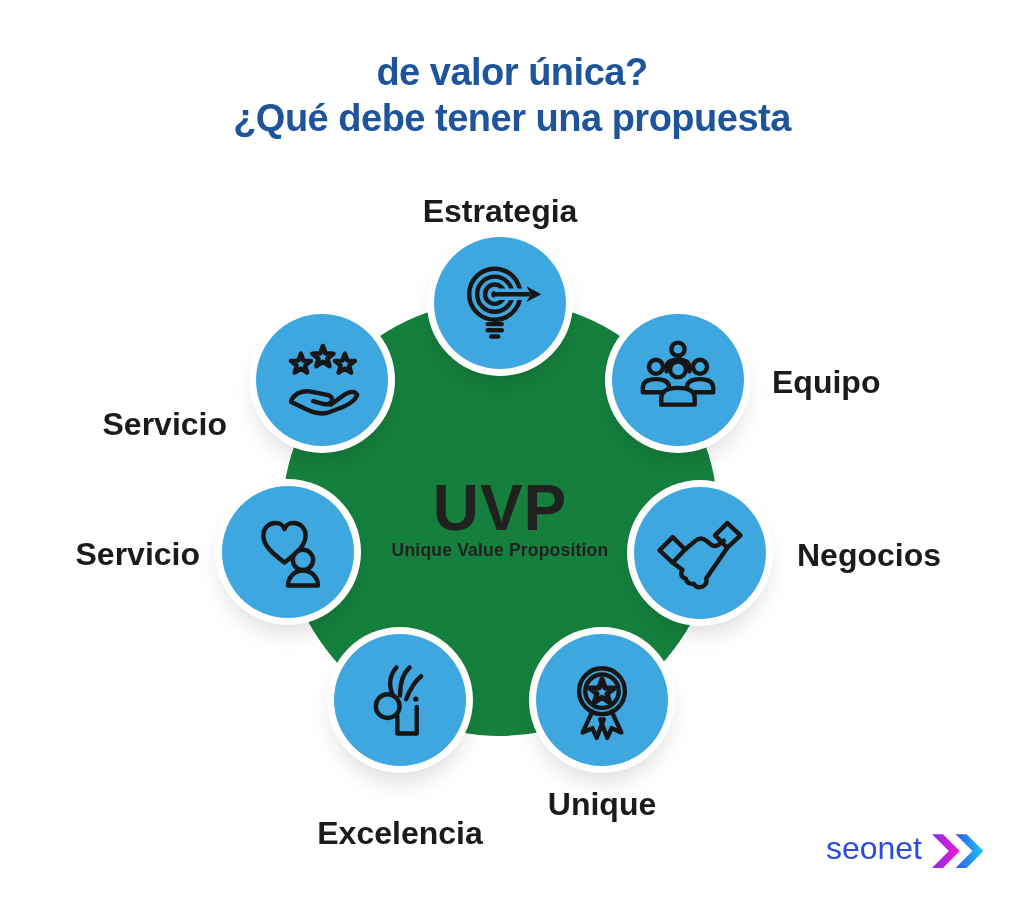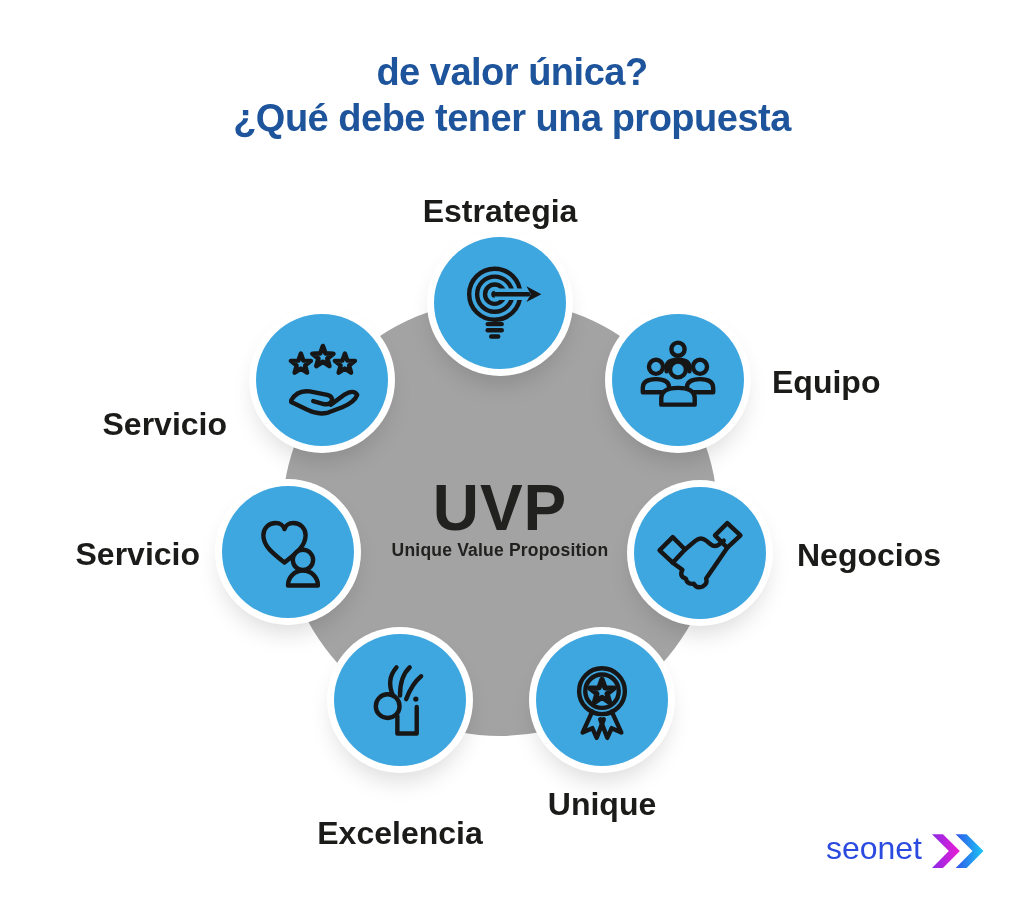--- a/index.html
+++ b/index.html
@@ -6,21 +6,21 @@
   .stage{
     position:relative;width:1024px;height:899px;background:#ffffff;
     overflow:hidden;font-family:"Liberation Sans",sans-serif;
   }
   .title{
     position:absolute;top:50px;left:0;width:100%;text-align:center;
     font-size:38px;font-weight:800;color:#1d549b;line-height:1.2;letter-spacing:-0.5px;
   }
   .center-circle{
     position:absolute;left:282px;top:300px;width:436px;height:436px;border-radius:50%;
-    background:#a3a3a3;display:flex;flex-direction:column;align-items:center;justify-content:center;
+    background:#15803d;display:flex;flex-direction:column;align-items:center;justify-content:center;
   }
   .uvp{font-size:64px;font-weight:800;color:#21211f;letter-spacing:1px;line-height:1;}
   .uvp-sub{font-size:17.5px;font-weight:700;color:#21211f;margin-top:0;letter-spacing:0.2px;}
   .node{
     position:absolute;width:132px;height:132px;border-radius:50%;background:#3fa7e0;
     box-shadow:0 0 0 7px #ffffff, 0 14px 24px rgba(0,0,0,0.15);
     display:flex;align-items:center;justify-content:center;
   }
   .node svg{width:88px;height:88px;}
   .node-estrategia{left:434px;top:237px;}

